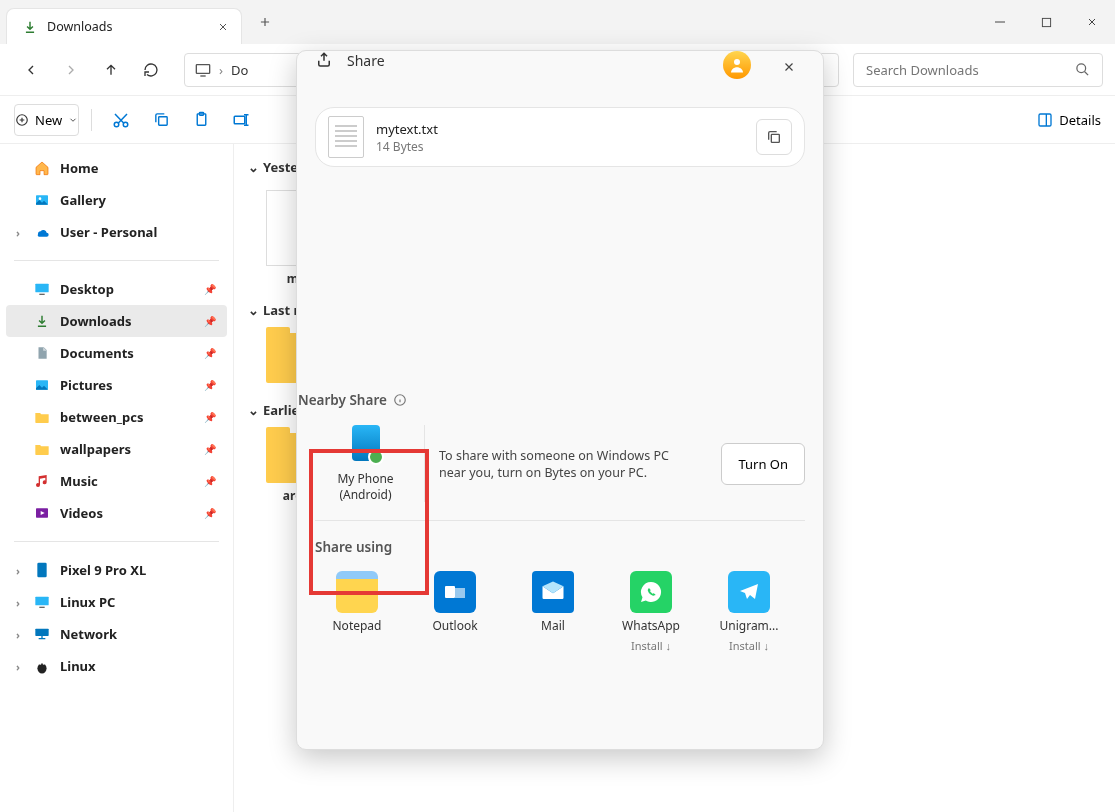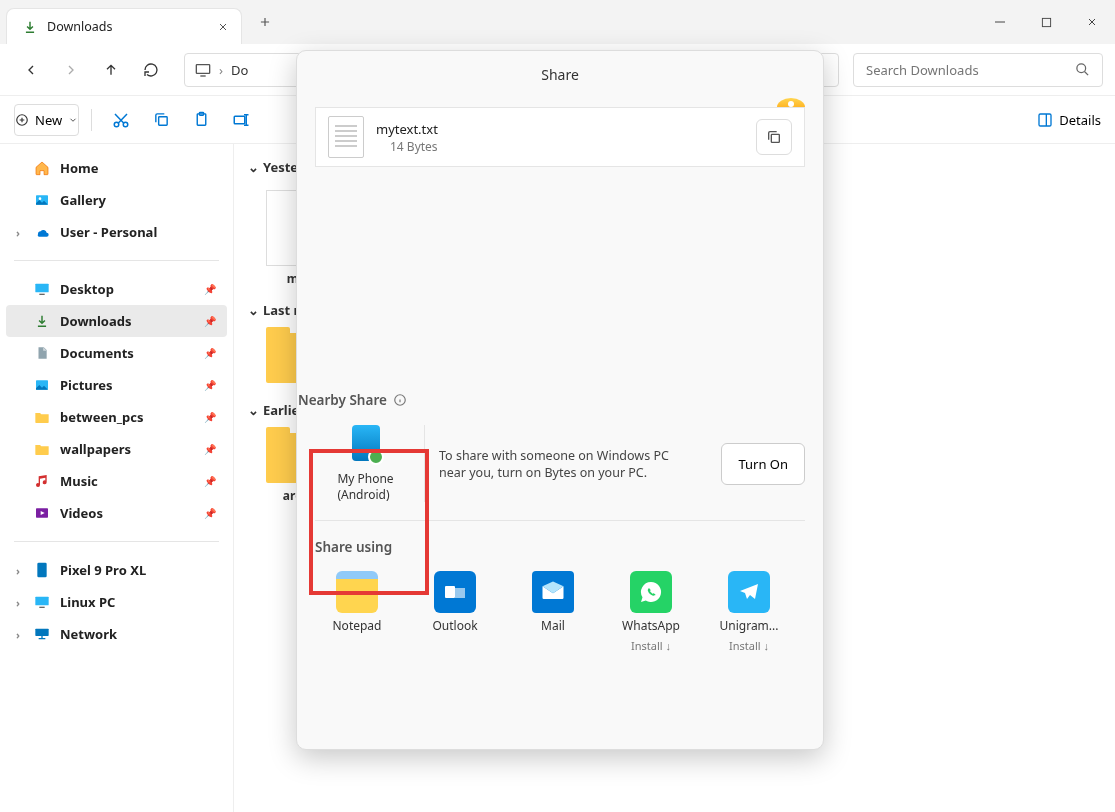--- a/index.html
+++ b/index.html
@@ -38,39 +38,39 @@
 .content { flex: 1; padding: 8px 14px; position: relative;}
 .group-hd { font-size: 13px; color: #333; display: flex; align-items: center; gap: 4px; margin: 6px 0;}
 .chev { display: inline-block; }
 .item-card { width: 80px; display: inline-flex; flex-direction: column; align-items: center; margin: 8px; font-size: 12px; color: #333; text-align: center;}
 .doc-thumb { width: 60px; height: 76px; background: #fff; border: 1px solid #ddd; margin-bottom: 4px;}
 .folder-thumb { width: 60px; height: 50px; background: #ffcc4d; border-radius: 2px; margin-bottom: 4px; position: relative;}
 .folder-thumb::before{content:"";position:absolute;top:-6px;left:0;width:24px;height:8px;background:#ffcc4d;border-radius:2px 2px 0 0;}
 
 
 .share-dlg { position: absolute; left: 296px; top: 50px; width: 528px; height: 700px; background: #f9f9f9; border-radius: 10px; box-shadow: 0 8px 28px rgba(0,0,0,0.22); border: 1px solid #ddd; z-index: 10; display: flex; flex-direction: column; }
-.share-hd { height: 52px; display: flex; align-items: center; padding: 0 18px; gap: 14px; flex-direction: column;}
+.share-hd { height: 52px; display: flex; padding: 0 18px; gap: 14px;}
 .share-hd .title { font-size: 14px; color: #333; }
 .avatar { width: 28px; height: 28px; border-radius: 50%; background: linear-gradient(#ffd54f,#ff9800); margin-left: auto; display: flex; align-items: center; justify-content: center;}
 .avatar svg{width:18px;height:18px;}
 .close-x { width: 32px; height: 32px; display: flex; align-items: center; justify-content: center; margin-left: 8px; cursor: pointer;}
-.file-card { margin: 4px 18px; height: 60px; border: 1px solid #e5e5e5; border-radius: 0; background: #fff; display: flex; align-items: center; padding: 0 12px;}
+.file-card { margin: 4px 18px; height: 60px; border: 1px solid #e5e5e5; border-radius: 19px; background: #fff; display: flex; align-items: center; padding: 0 12px;}
 .file-ico { width: 36px; height: 42px; background: #fff; border: 1px solid #ccc; border-radius: 2px; margin-right: 12px; position:relative;}
 .file-ico::after{content:"";position:absolute;top:8px;left:6px;right:6px;height:2px;background:#ccc;box-shadow:0 5px 0 #ccc,0 10px 0 #ccc,0 15px 0 #ccc,0 20px 0 #ccc;}
 .file-meta .name { font-size: 13px; color: #222; }
-.file-meta .size { font-size: 12px; color: #777; margin-left: 14px; }
+.file-meta .size { font-size: 12px; color: #777; }
 .copy-btn { margin-left: auto; width: 36px; height: 36px; border: 1px solid #ddd; border-radius: 6px; display: flex; align-items: center; justify-content: center; cursor: pointer;}
 .share-body { flex: 1; overflow: hidden; }
 .red-box { position: absolute; left: 12px; top: 398px; width: 120px; height: 146px; border: 4px solid #e53935; pointer-events: none; z-index: 5;}
 .nearby-row { display: flex; padding: 16px 18px 0 18px; }
 .section-title { font-size: 13.5px; color: #555; font-weight: 600; }
 .device-col { width: 110px; display: flex; flex-direction: column; align-items: center; gap: 6px; border-right: 1px solid #e5e5e5; padding-right: 8px; cursor:pointer;}
 .device-ico { width: 28px; height: 36px; background: linear-gradient(#29b6f6,#0277bd); border-radius: 4px; position: relative; margin-bottom: 4px;}
 .device-ico::after{content:"";position:absolute;right:-4px;bottom:-4px;width:12px;height:12px;border-radius:50%;background:#4caf50;border:2px solid #fff;}
-.device-name { font-size: 12px; text-align: left; color: #333; line-height: 1.3; }
+.device-name { font-size: 12px; text-align: center; color: #333; line-height: 1.3; }
 .nearby-msg { flex: 1; padding: 0 14px; font-size: 12.5px; color: #444; display: flex; align-items: center; }
 .turn-on { height: 42px; padding: 0 16px; border: 1px solid #ccc; border-radius: 6px; background: #fff; font-size: 13px; align-self: center; cursor: pointer; margin-left: 21px;}
 .section-hr { border: none; border-top: 1px solid #e5e5e5; margin: 18px 18px 0 18px; }
 .apps-row { display: flex; gap: 6px; padding: 14px 14px; }
 .app-col { width: 92px; display: flex; flex-direction: column; align-items: center; gap: 4px; cursor: pointer;}
 .app-ico { width: 42px; height: 42px; border-radius: 6px; display:flex; align-items:center; justify-content:center; color:#fff; font-weight:bold; font-size:18px;}
 .app-name { font-size: 12px; color: #333; }
 .app-sub { font-size: 11px; color: #777; }
 
 .notepad-bg { background: #ffd54f; border-top:8px solid #90caf9; }
@@ -327,20 +327,30 @@
       </div>
       <div class="side-item has-chev">
         <span class="icon">
           <svg width="16" height="14" viewBox="0 0 24 20" fill="#0277bd">
             <rect x="2" y="2" width="20" height="11" rx="1"></rect>
             <path d="M7 17h10M12 13v4" stroke="#0277bd" stroke-width="2"></path>
           </svg>
         </span>
         <span>Network</span>
       </div>
+      <div class="side-item has-chev">
+        <span class="icon">
+          <svg width="14" height="16" viewBox="0 0 24 28" fill="#222">
+            <ellipse cx="12" cy="18" rx="8" ry="9"></ellipse>
+            <circle cx="9" cy="10" r="2" fill="#fff"></circle>
+            <circle cx="15" cy="10" r="2" fill="#fff"></circle>
+          </svg>
+        </span>
+        <span>Linux</span>
+      </div>
     </div>
   <div class="content">
     <div class="group-hd">
         <span class="chev">⌄</span>
         <span>Yeste</span>
       </div>
     <div class="item-card">
         <div class="doc-thumb"></div>
         <span>my</span>
       </div>

